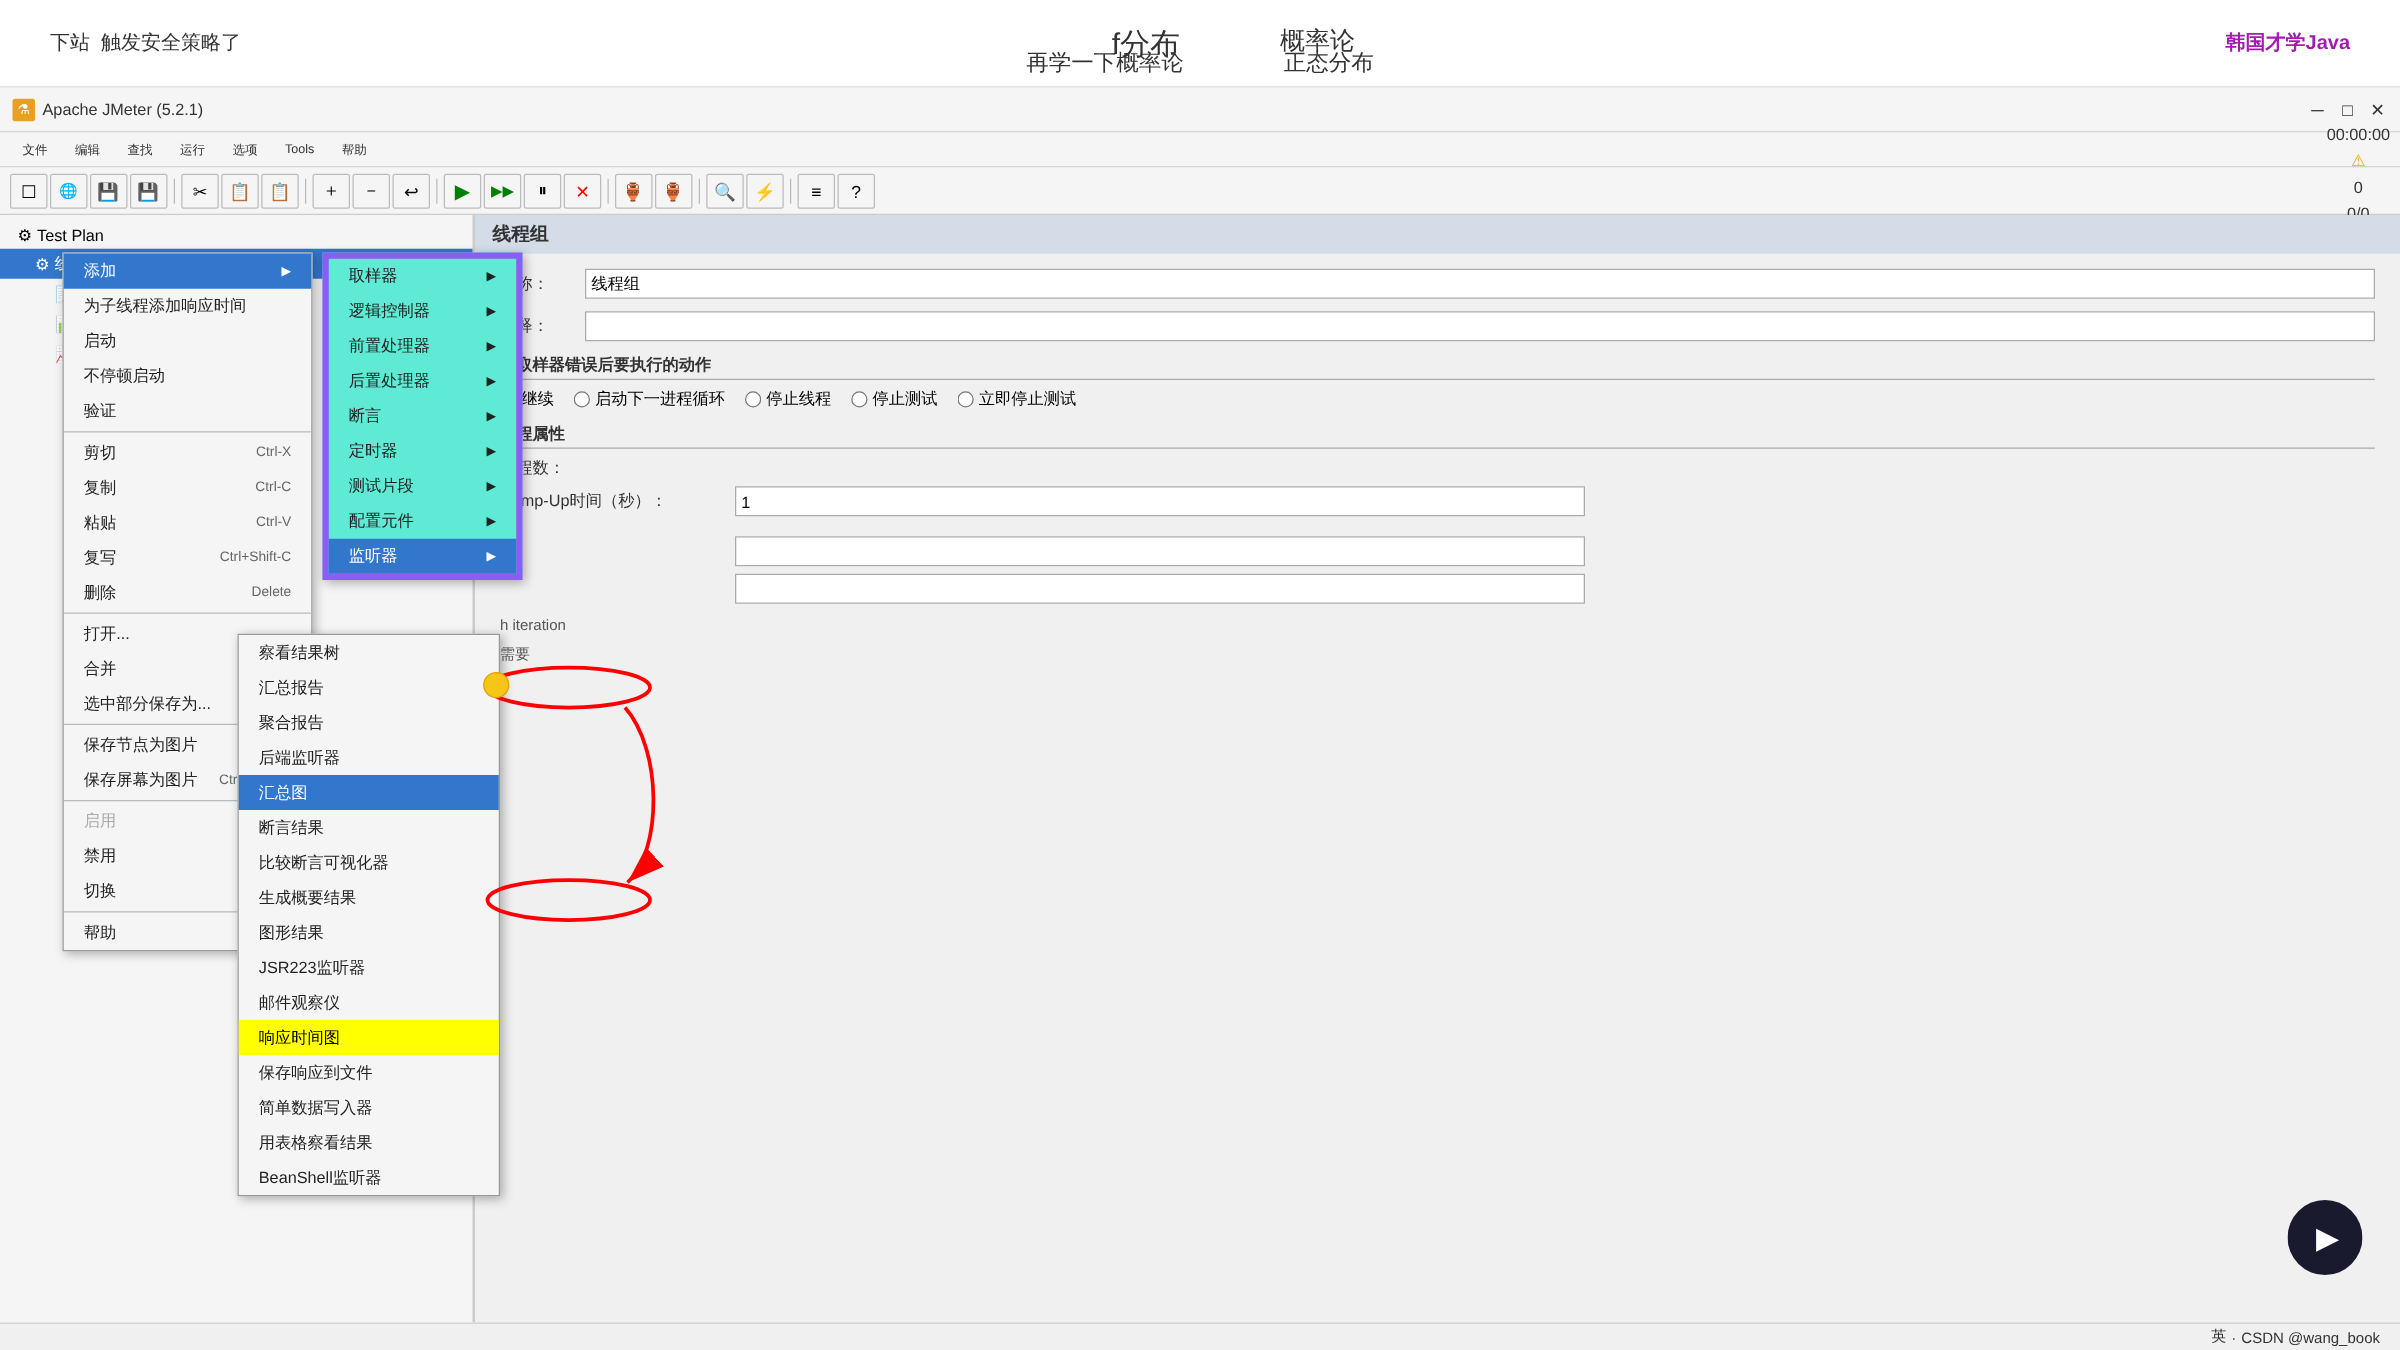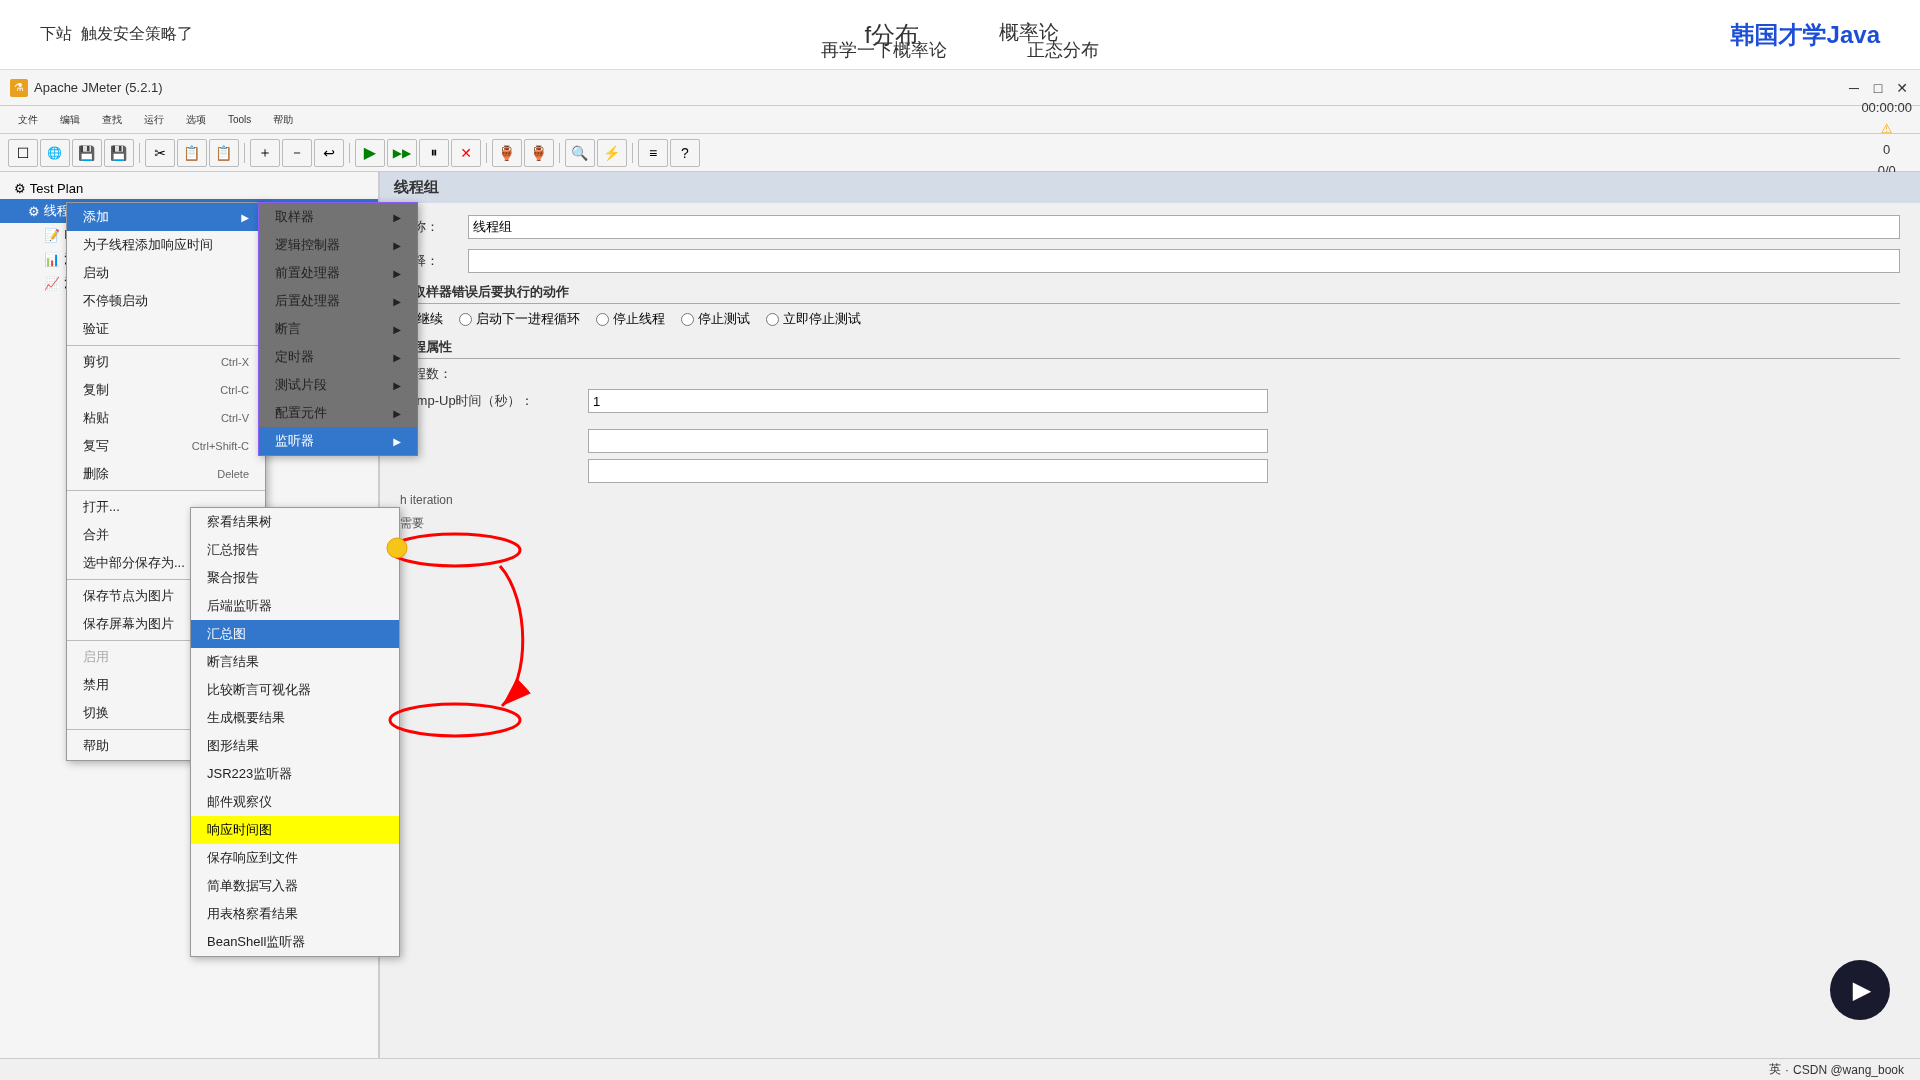--- a/index.html
+++ b/index.html
@@ -31,22 +31,22 @@
       font-size: 18px;
       color: #333;
     }
     .top-banner-center {
       display: flex;
       gap: 80px;
       font-size: 22px;
       color: #333;
     }
     .top-banner-right {
-      font-size: 24px;
-      color: #1d4ed8;
+      font-size: 16px;
+      color: #a21caf;
       font-weight: bold;
     }
     .top-banner-subtitle {
       position: absolute;
       left: 50%;
       transform: translateX(-50%);
       top: 38px;
       font-size: 18px;
       color: #333;
       display: flex;
@@ -200,22 +200,22 @@
     .ctx-item.selected { background: #3377cc; color: white; }
     .ctx-item.disabled { color: #aaa; cursor: default; }
     .ctx-sep { height: 1px; background: #bbb; margin: 2px 0; }
     .ctx-arrow { font-size: 10px; }
     .ctx-shortcut { font-size: 11px; color: #666; }
 
     
     .submenu {
       position: absolute;
       left: 200px;
-      background: #737373;
-      border: 1px solid #8b5cf6;
+      background: #5eead4;
+      border: 5px solid #8b5cf6;
       box-shadow: 2px 2px 8px rgba(0,0,0,0.3);
       z-index: 101;
       min-width: 160px;
     }
 
     
     .right-panel {
       flex: 1;
       background: #f0f0f0;
       padding: 0;
@@ -413,21 +413,21 @@
       </div>
       <div class="tree-item" style="padding-left:44px;">
         <span style="color:#888;">📊</span>
         <span>汇总报告</span>
       </div>
       <div class="tree-item" style="padding-left:44px;">
         <span style="color:#888;">📈</span>
         <span>汇总图</span>
       </div>
 
-      <div class="context-menu" style="top:30px; left:66px;">
+      <div class="context-menu" style="top:30px; left:50px;">
         <div class="ctx-item selected">
           <span>添加</span>
           <span class="ctx-arrow">▶</span>
         </div>
         <div class="ctx-item">
           <span>为子线程添加响应时间</span>
         </div>
         <div class="ctx-item">
           <span>启动</span>
         </div>

